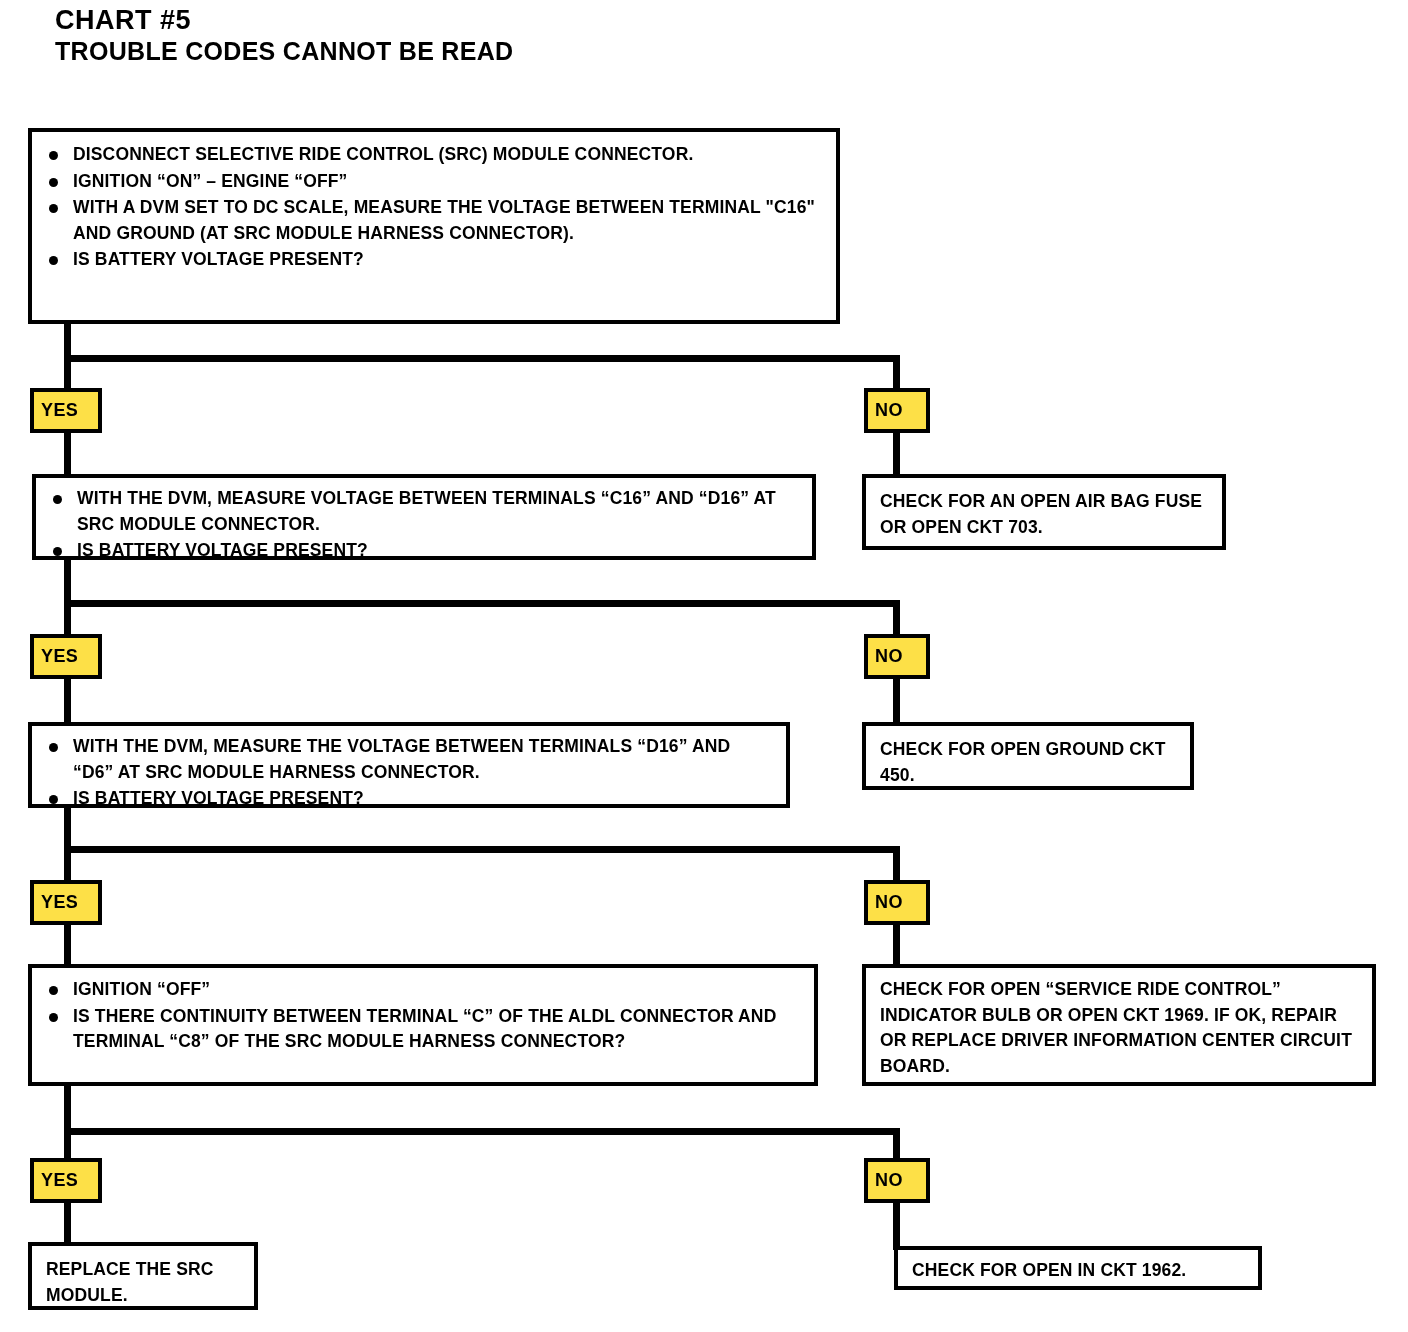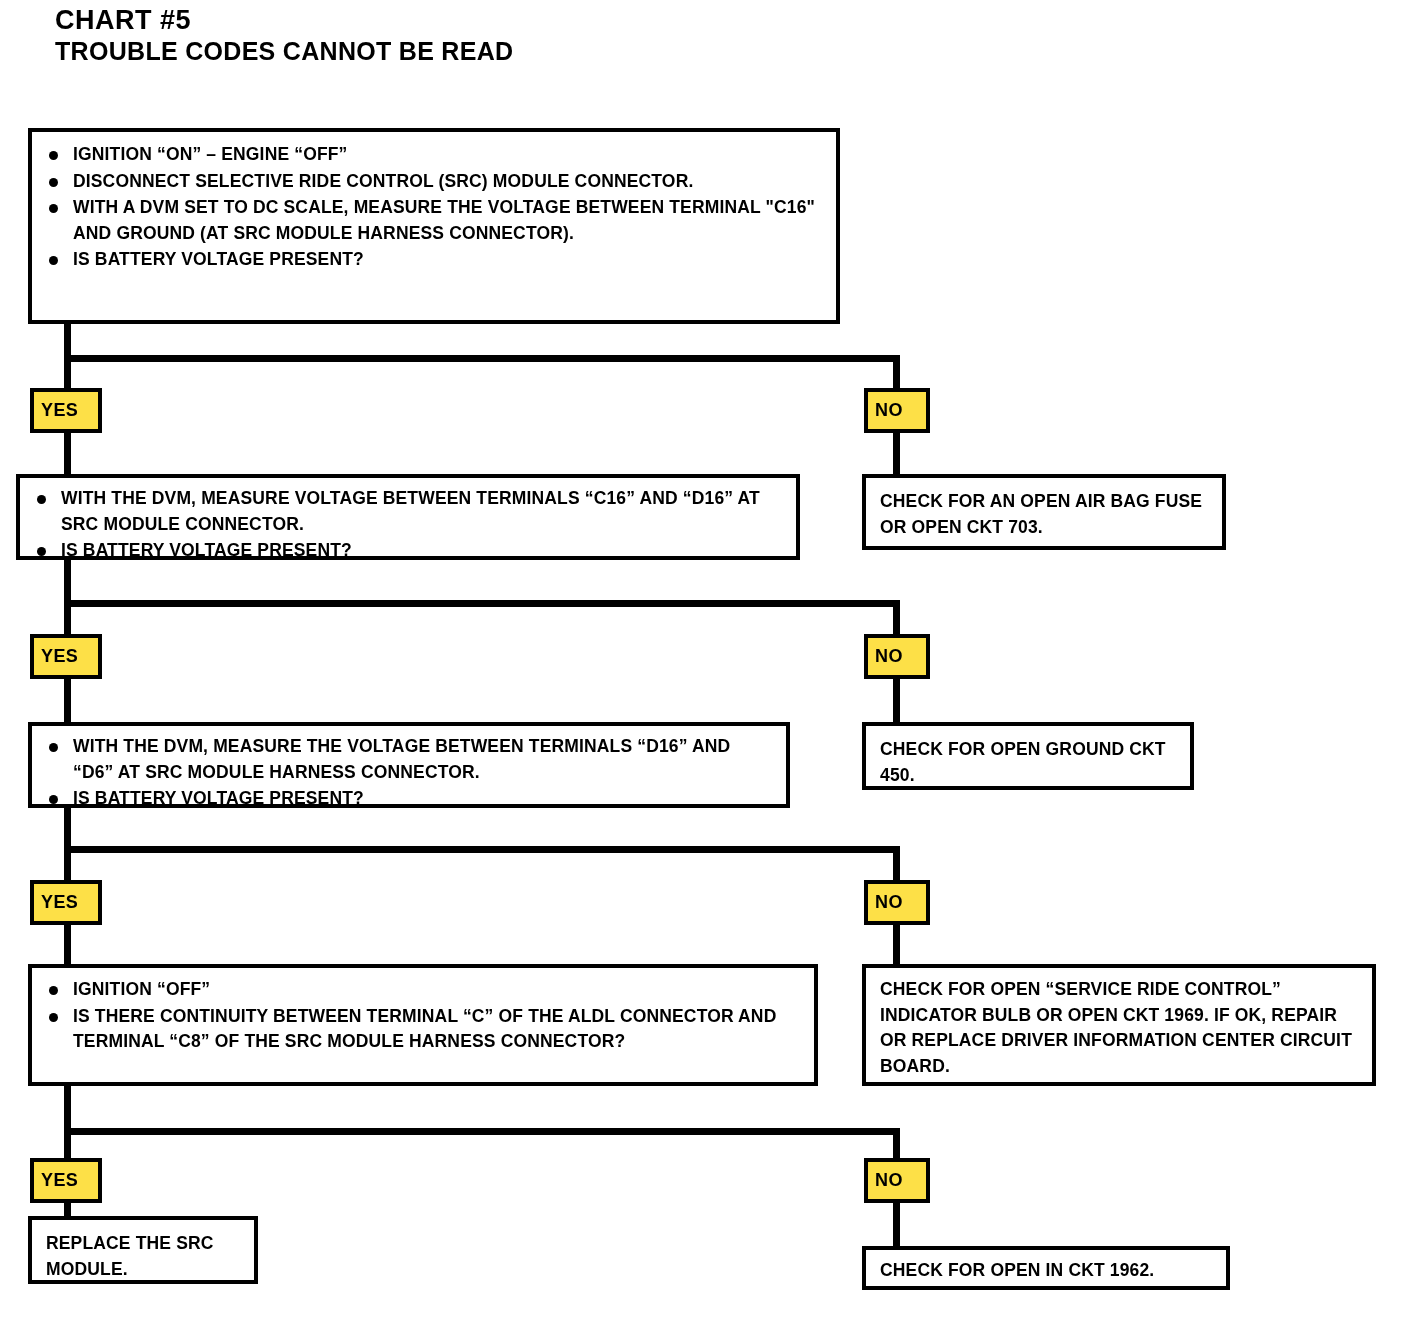--- a/index.html
+++ b/index.html
@@ -154,46 +154,46 @@
   <div class="hline" style="left:64px; top:1128px; width:836px;"></div>
   <div class="vline" style="left:893px; top:1128px; height:46px;"></div>
   <div class="vline" style="left:64px; top:1202px; height:48px;"></div>
   <div class="vline" style="left:893px; top:1202px; height:48px;"></div>
 
   <div class="box" style="left:28px; top:128px; width:812px; height:196px;">
     <div class="box-inner">
       <ul>
         <li>
           <span class="bullet"></span>
+          <span>DISCONNECT SELECTIVE RIDE CONTROL (SRC) MODULE CONNECTOR.</span>
+        </li>
+        <li>
+          <span class="bullet"></span>
           <span>IGNITION “ON” – ENGINE “OFF”</span>
         </li>
-        <li>
-          <span class="bullet"></span>
-          <span>DISCONNECT SELECTIVE RIDE CONTROL (SRC) MODULE CONNECTOR.</span>
-        </li>
         <li style="padding-right:4px;">
           <span class="bullet"></span>
           <span>WITH A DVM SET TO DC  SCALE, MEASURE THE VOLTAGE BETWEEN TERMINAL "C16" AND GROUND  (AT SRC MODULE HARNESS CONNECTOR).</span>
         </li>
         <li>
           <span class="bullet"></span>
           <span>IS BATTERY VOLTAGE PRESENT?</span>
         </li>
       </ul>
     </div>
   </div>
 
   <div class="label-box" style="left:30px; top:388px; width:72px; height:45px;">
     <span>YES</span>
   </div>
   <div class="label-box" style="left:864px; top:388px; width:66px; height:45px;">
     <span>NO</span>
   </div>
 
-  <div class="box" style="left:16px; top:474px; width:784px; height:86px;">
+  <div class="box" style="left:32px; top:474px; width:784px; height:86px;">
     <div class="box-inner" style="padding-top:8px;">
       <ul>
         <li style="padding-right:4px;">
           <span class="bullet"></span>
           <span>WITH THE DVM, MEASURE VOLTAGE BETWEEN TERMINALS “C16” AND “D16” AT SRC MODULE CONNECTOR.</span>
         </li>
         <li>
           <span class="bullet"></span>
           <span>IS BATTERY VOLTAGE PRESENT?</span>
         </li>
@@ -263,25 +263,25 @@
     </div>
   </div>
 
   <div class="label-box" style="left:30px; top:1158px; width:72px; height:45px;">
     <span>YES</span>
   </div>
   <div class="label-box" style="left:864px; top:1158px; width:66px; height:45px;">
     <span>NO</span>
   </div>
 
-  <div class="box" style="left:28px; top:1216px; width:230px; height:68px;">
+  <div class="box" style="left:28px; top:1242px; width:230px; height:68px;">
     <div class="box-inner-plain">
       <div class="plain">REPLACE THE SRC MODULE.</div>
     </div>
   </div>
 
-  <div class="box" style="left:862px; top:1246px; width:368px; height:44px;">
+  <div class="box" style="left:894px; top:1246px; width:368px; height:44px;">
     <div class="box-inner-plain" style="padding-top:8px;">
       <div class="plain">CHECK FOR OPEN IN CKT 1962.</div>
     </div>
   </div>
 
 </div>
 
 </body></html>

